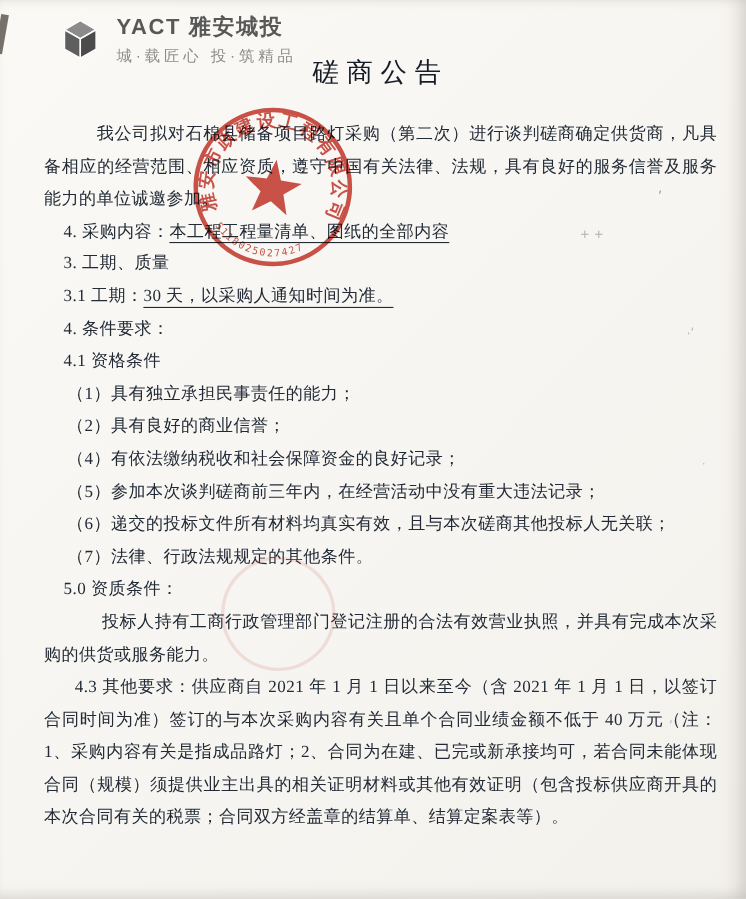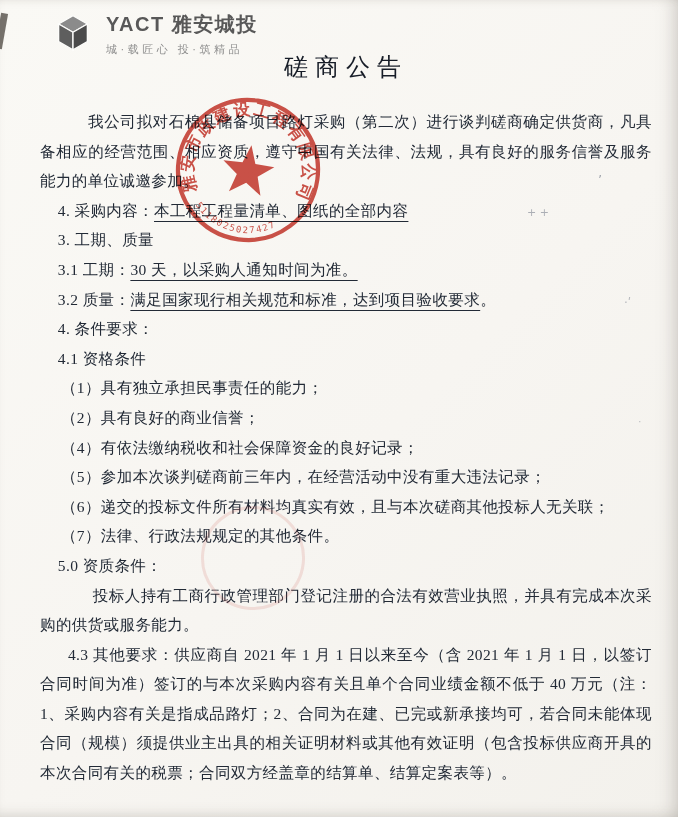--- a/index.html
+++ b/index.html
@@ -23,21 +23,21 @@
   
   .logo { position:absolute; left:50px; top:7px; display:flex; align-items:flex-end; }
   .logo svg { display:block; }
   .logo-text { margin-left:10px; padding-top:4px; }
   .logo-word {
     font-family:"Liberation Sans","DejaVu Sans",sans-serif;
     font-weight:bold; font-size:20px; color:#585858; letter-spacing:1.5px;
   }
   .logo-tag {
     font-family:"Liberation Sans","DejaVu Sans",sans-serif;
-    font-size:11px; color:#8d8d8d; letter-spacing:3.5px; margin-top:4px;
+    font-size:14px; color:#8d8d8d; letter-spacing:3.5px; margin-top:4px;
   }
   
   .doc {
     position:absolute; left:40px; right:26px; top:50px;
     color:#222a36; font-size:15.5px; line-height:29.6px;
     letter-spacing:.4px;
   }
   h1.title {
     text-align:center; font-size:24px; font-weight:normal; color:#161c27;
     letter-spacing:7px; line-height:34px; margin-bottom:23px;
@@ -87,21 +87,20 @@
 
     <p class="intro">我公司拟对石棉县储备项目路灯采购（第二次）进行谈判磋商确定供货商，凡具备相应的经营范围、相应资质，遵守中国有关法律、法规，具有良好的服务信誉及服务能力的单位诚邀参加。</p>
 
 
     <p class="num"><span>4. 采购内容：</span><u>本工程工程量清单、图纸的全部内容</u></p>
 
     <p class="num">3. 工期、质量</p>
 
     <p class="num"><span>3.1 工期：</span><u>30 天，以采购人通知时间为准。</u></p>
 
-    <p class="num"><span>3.2 质量：</span><u>满足国家现行相关规范和标准，达到项目验收要求</u><span>。</span></p>
 
     <p class="num">4. 条件要求：</p>
     <p class="num">4.1 资格条件</p>
 
     <p class="cond">（1）具有独立承担民事责任的能力；</p>
     <p class="cond">（2）具有良好的商业信誉；</p>
     <p class="cond">（4）有依法缴纳税收和社会保障资金的良好记录；</p>
     <p class="cond">（5）参加本次谈判磋商前三年内，在经营活动中没有重大违法记录；</p>
     <p class="cond">（6）递交的投标文件所有材料均真实有效，且与本次磋商其他投标人无关联；</p>
     <p class="cond">（7）法律、行政法规规定的其他条件。</p>

